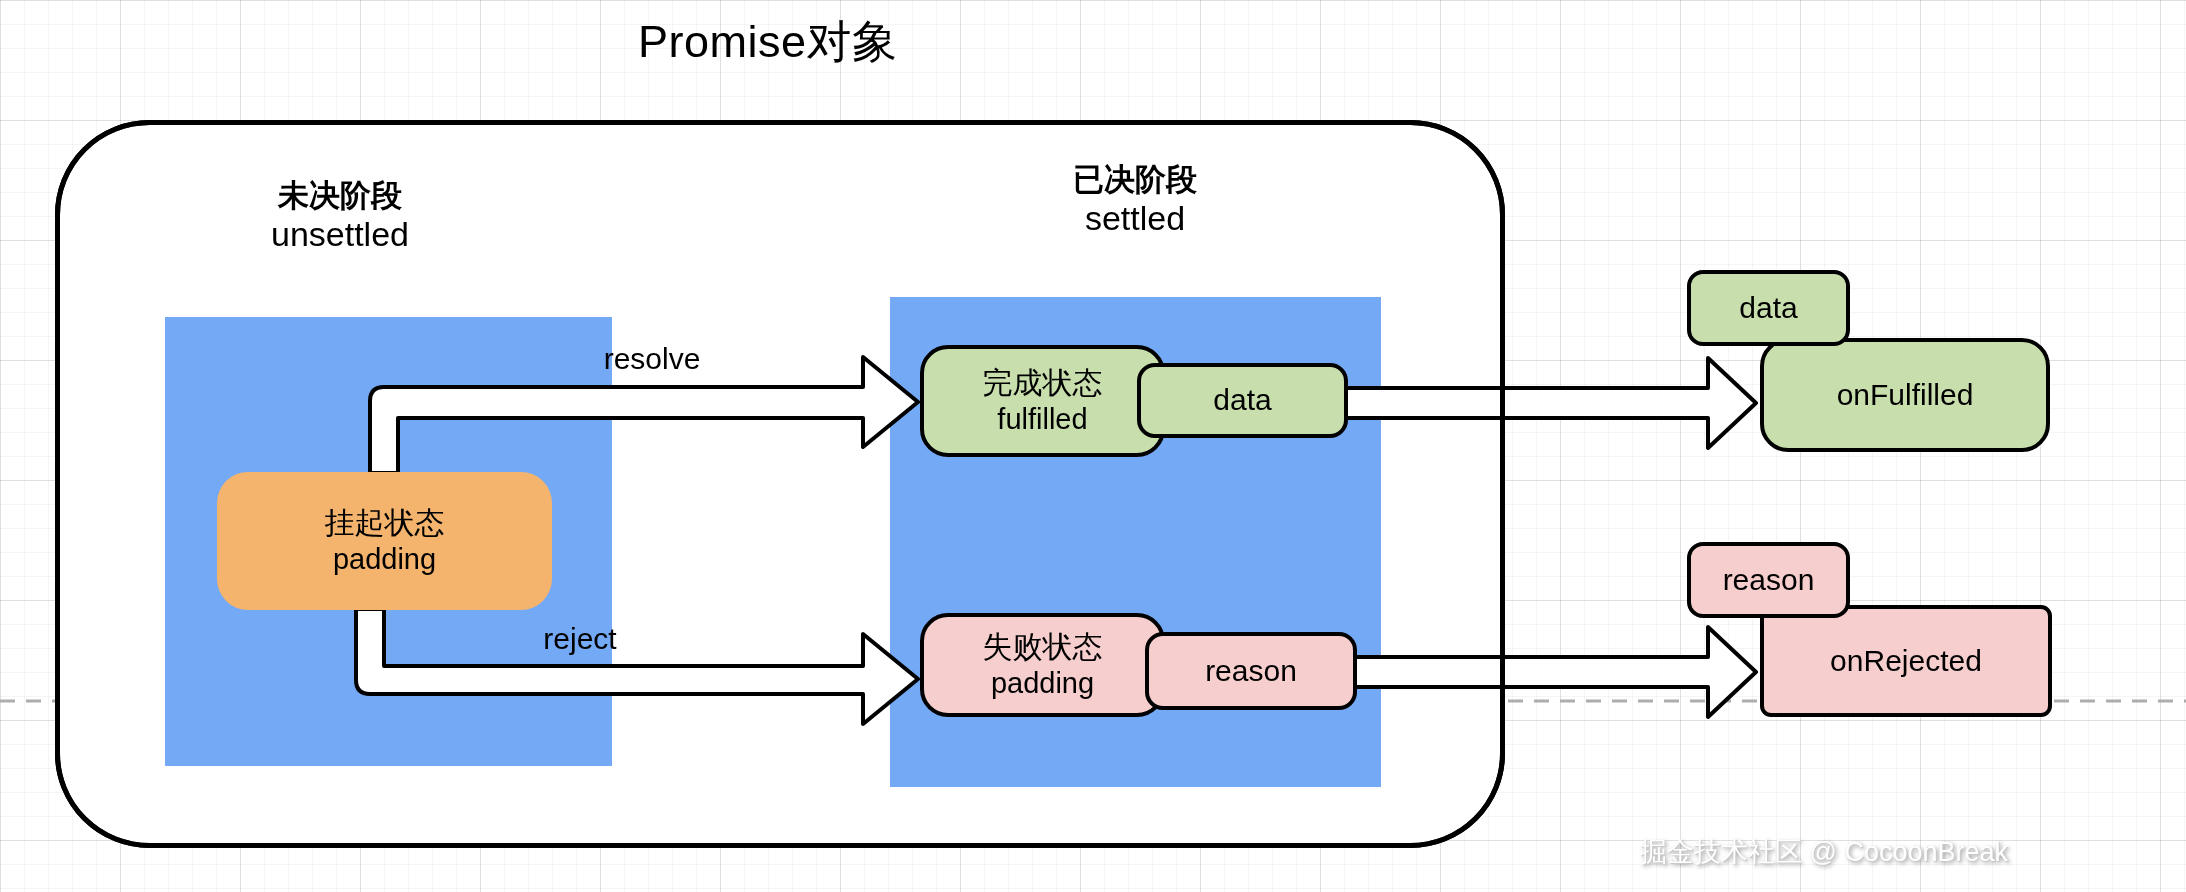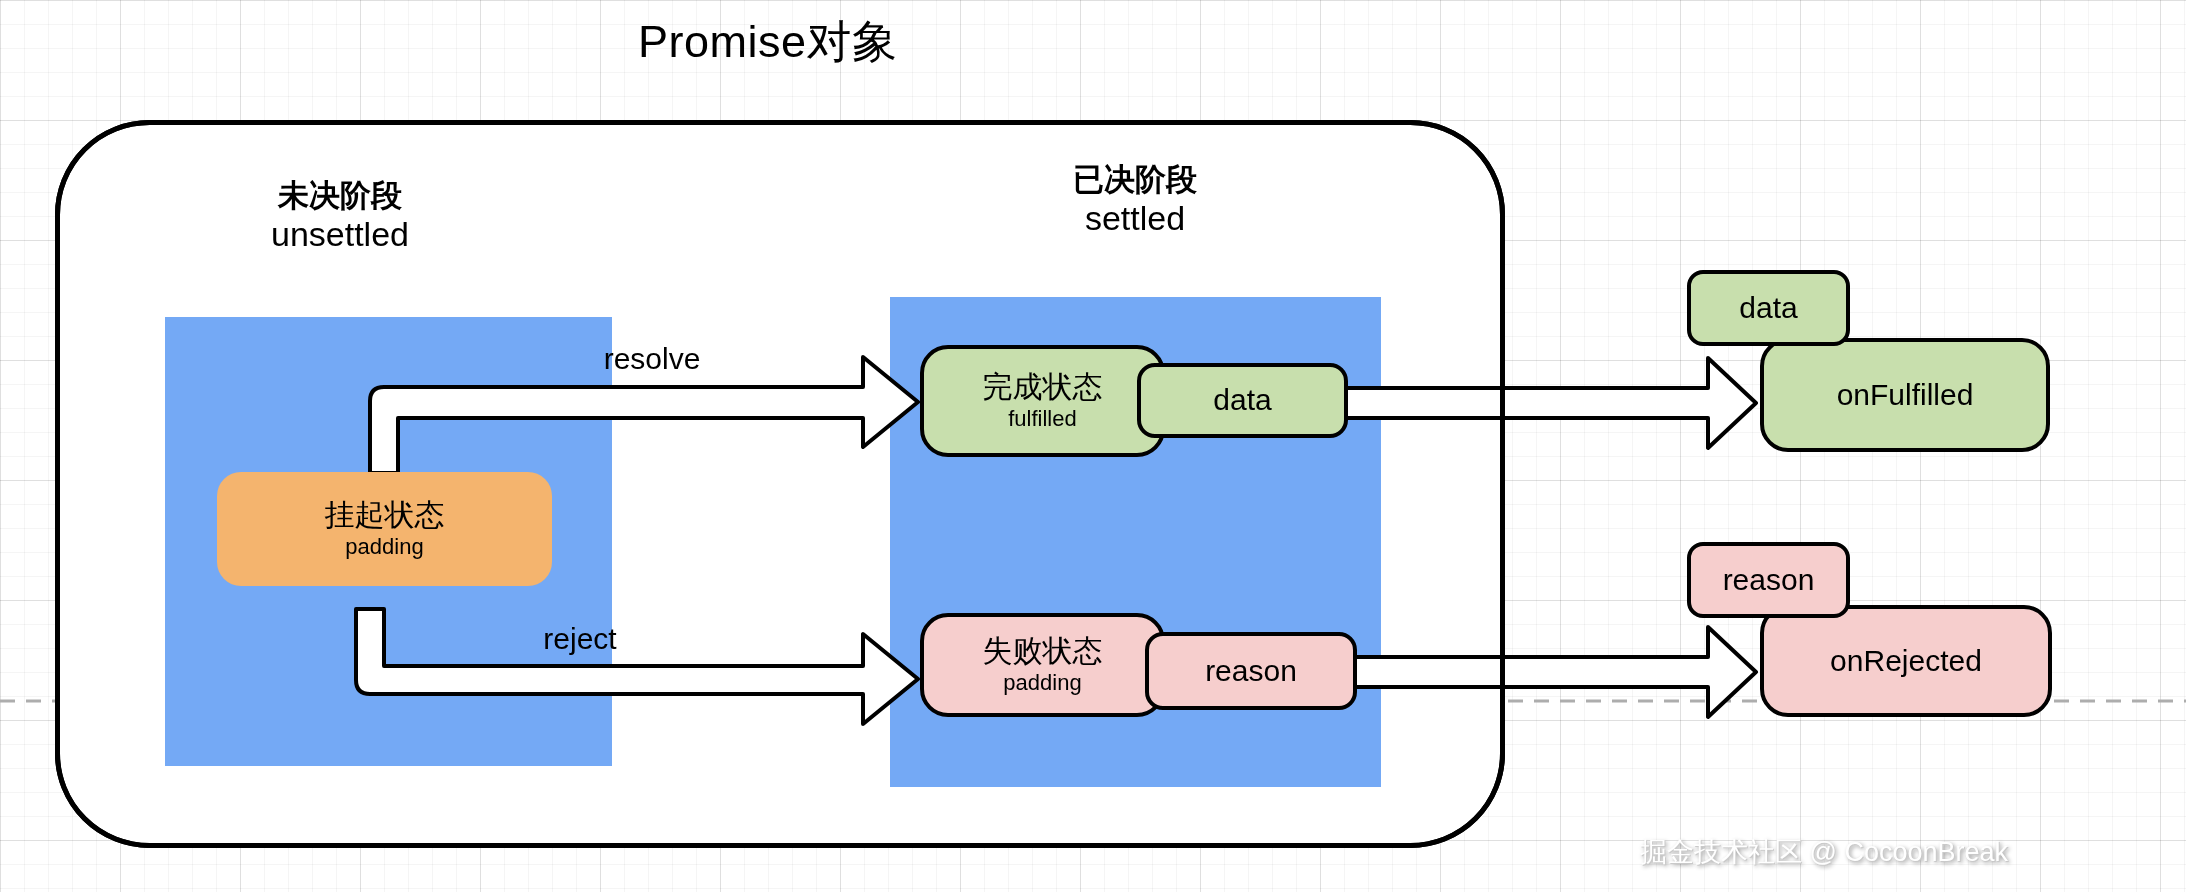--- a/index.html
+++ b/index.html
@@ -14,21 +14,21 @@
       linear-gradient(to bottom, rgba(0,0,0,0.04) 1px, transparent 1px);
     background-size:120px 120px,120px 120px,24px 24px,24px 24px;
   }
   svg.layer{position:absolute;left:0;top:0;z-index:1;}
   .abs{position:absolute;box-sizing:border-box;z-index:2;}
   .node{
     display:flex;flex-direction:column;align-items:center;justify-content:center;
     text-align:center;line-height:1.22;font-size:30px;
   }
   .node .zh{font-size:30px;}
-  .node .en{font-size:22px;}
+  .node .en{font-size:29px;}
   .fill-orange{background:#F4B46E;border-radius:24px;}
   .fill-green{background:#C8DFAD;}
   .fill-pink{background:#F6CECD;}
   .bordered{border:4px solid #000;}
   .r28{border-radius:28px;}
   .r18{border-radius:18px;}
   .r16{border-radius:16px;}
   .title{
     font-size:45px;font-weight:500;letter-spacing:0.5px;white-space:nowrap;text-align:center;
   }
@@ -74,38 +74,38 @@
     <div class="en">unsettled</div>
   </div>
   <div class="abs stage-label" style="left:985px;top:160px;width:300px;">
     <div class="zh">已决阶段</div>
     <div class="en">settled</div>
   </div>
 
   <div class="abs arrow-label" style="left:552px;top:342px;width:200px;">resolve</div>
   <div class="abs arrow-label" style="left:480px;top:622px;width:200px;">reject</div>
 
-  <div class="abs node fill-orange" style="left:217px;top:472px;width:335px;height:114px;">
+  <div class="abs node fill-orange" style="left:217px;top:472px;width:335px;height:138px;border-radius:31px;">
     <div class="zh">挂起状态</div>
     <div class="en">padding</div>
   </div>
 
   <div class="abs node fill-green bordered r28" style="left:920px;top:345px;width:245px;height:112px;">
     <div class="zh">完成状态</div>
     <div class="en">fulfilled</div>
   </div>
   <div class="abs node fill-green bordered r18" style="left:1137px;top:363px;width:211px;height:75px;">data</div>
 
   <div class="abs node fill-pink bordered r28" style="left:920px;top:613px;width:245px;height:104px;">
     <div class="zh">失败状态</div>
     <div class="en">padding</div>
   </div>
   <div class="abs node fill-pink bordered r18" style="left:1145px;top:632px;width:212px;height:78px;">reason</div>
 
   <div class="abs node fill-green bordered r16" style="left:1687px;top:270px;width:163px;height:76px;z-index:3;">data</div>
   <div class="abs node fill-green bordered r28" style="left:1760px;top:338px;width:290px;height:114px;">onFulfilled</div>
 
   <div class="abs node fill-pink bordered r16" style="left:1687px;top:542px;width:163px;height:76px;z-index:3;">reason</div>
-  <div class="abs node fill-pink bordered r28" style="left:1760px;top:605px;width:292px;height:112px;">onRejected</div>
+  <div class="abs node fill-pink bordered r28" style="left:1760px;top:605px;width:292px;height:112px;border-radius:11px;">onRejected</div>
 
   <div class="abs watermark" style="left:1620px;top:834px;width:388px;">掘金技术社区 @ CocoonBreak</div>
 
 </div>
 
 </body></html>

